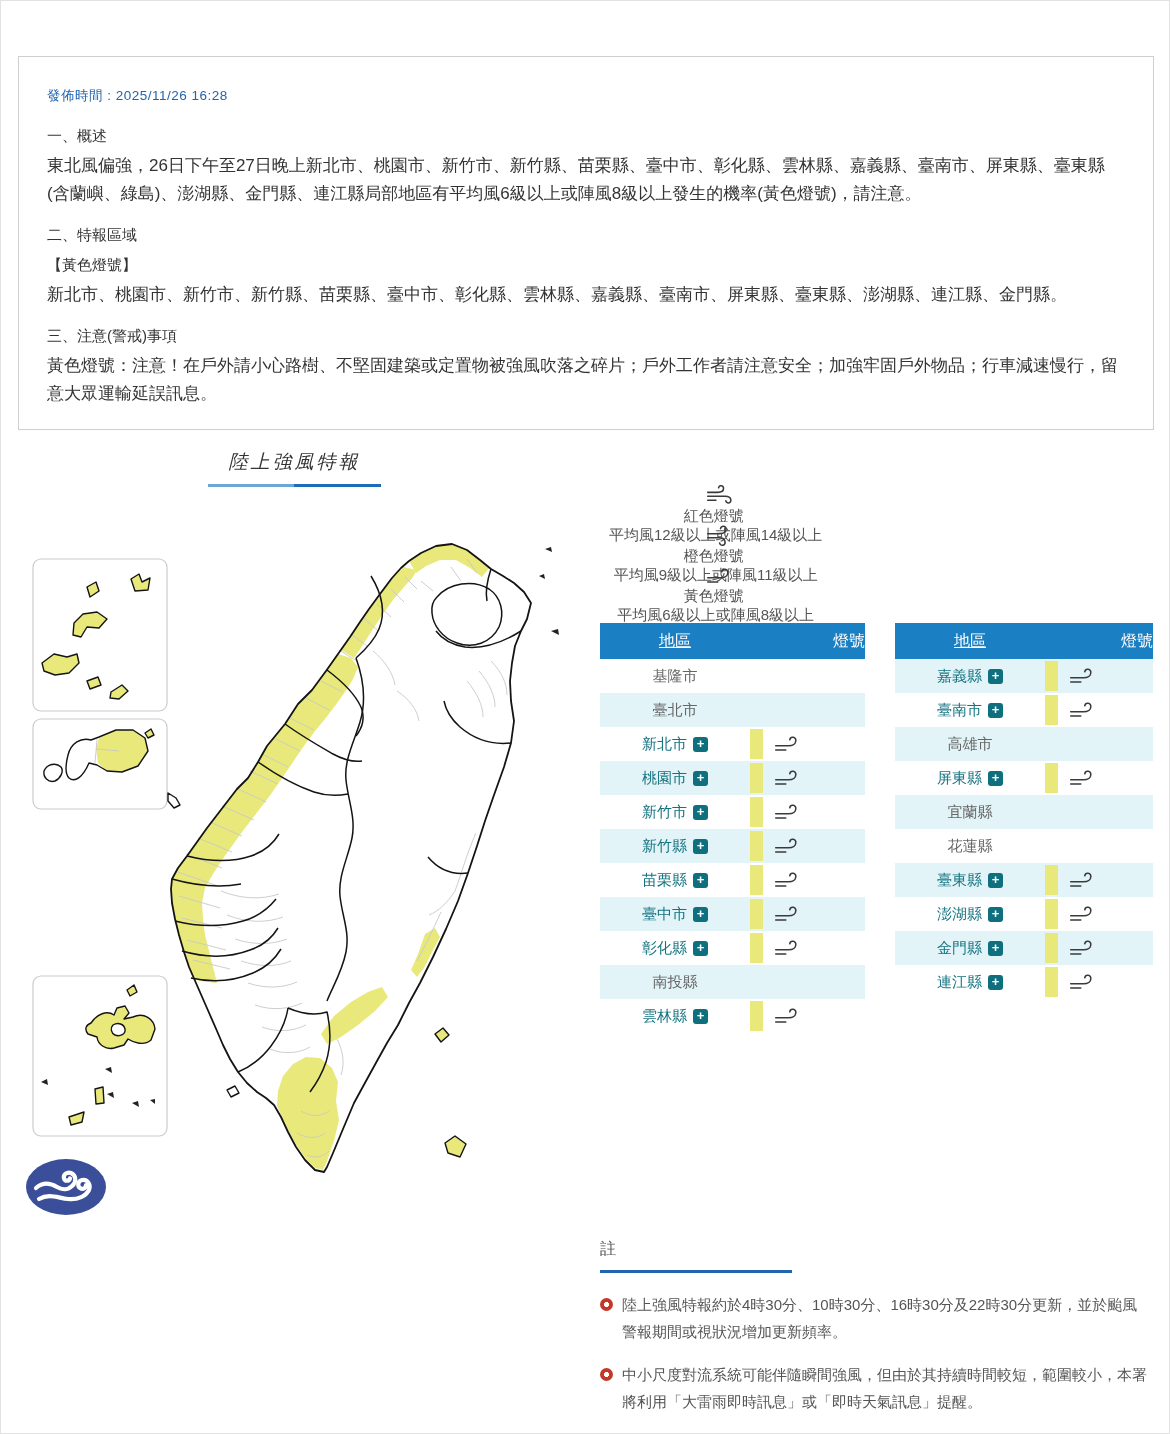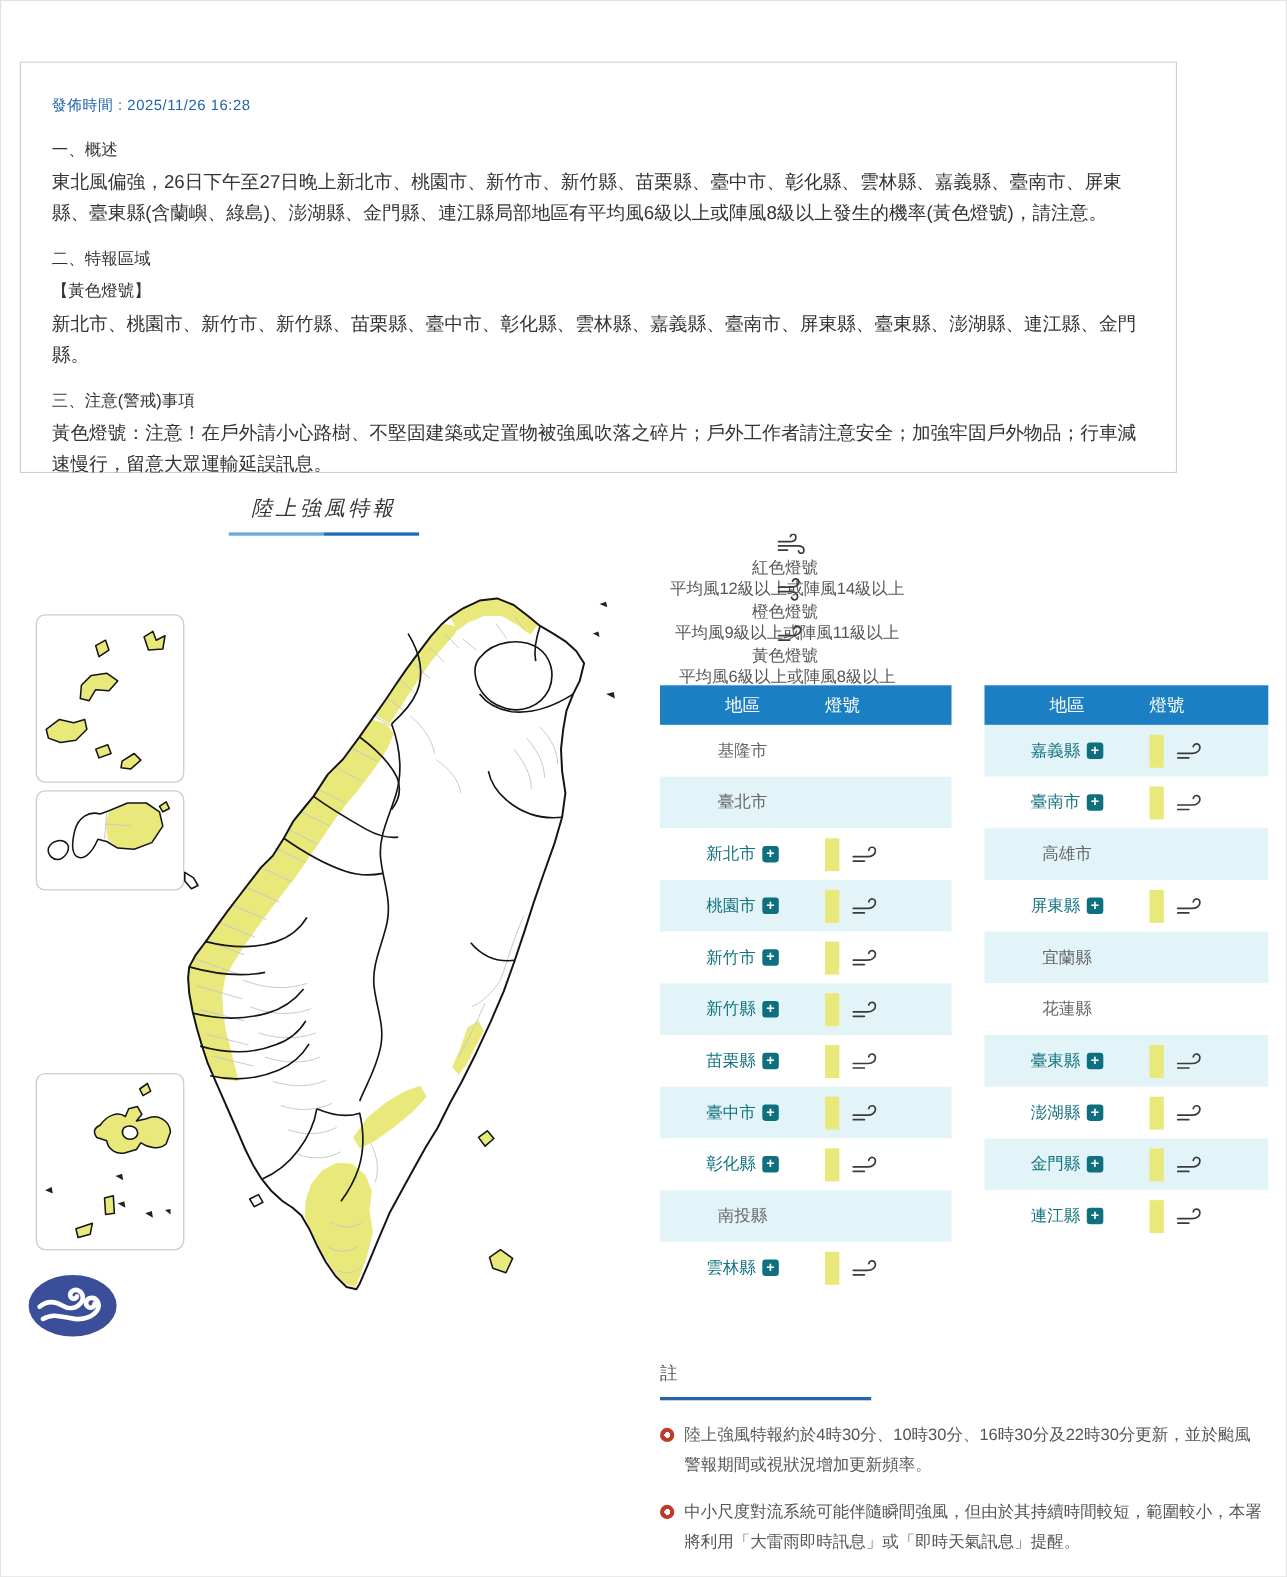--- a/index.html
+++ b/index.html
@@ -1,20 +1,20 @@
 <!DOCTYPE html>
 <html style="--header-blue: #1b7fc3; --row-cyan: #e2f4f8; --signal-yellow: #e9e97b; --teal: #157380; --teal-dark: #0e6f7e; --link-blue: #2264ae; --note-red: #c0392b; --text: #333333; --red-signal: #e60012; --orange-signal: #f68b1f; --logo-navy: #3b4e99;"><head>
 <meta charset="utf-8">
 <style>
   html,body{margin:0;padding:0;background:#fff;}
   .page{position:relative;width:1170px;height:1434px;background:#fff;border:1px solid #e2e2e2;
         box-sizing:border-box;overflow:hidden;
         font-family:"Liberation Sans","DejaVu Sans",sans-serif;color:var(--text);}
   
-  .info-box{position:absolute;left:17px;top:55px;width:1052px;height:374px;border:1px solid #cfcfcf;
+  .info-box{position:absolute;left:17px;top:55px;width:1136px;height:374px;border:1px solid #cfcfcf;
             box-sizing:border-box;padding:30px 28px 0 28px;background:#fff;}
   .pub{color:var(--link-blue);font-size:13.5px;letter-spacing:.5px;margin:0 0 22px 0;}
   .sec-title{font-size:15px;color:var(--text);margin:18px 0 6px 0;}
   .sec-title.first{margin-top:12px;}
   .sec-sub{font-size:15px;color:var(--text);margin:0 0 2px 0;line-height:28px;}
   .sec-body{font-size:17px;color:var(--text);line-height:28px;margin:0;}
   
   .map-title-wrap{position:absolute;left:207px;top:448px;width:173px;text-align:center;font-style:italic;}
   .map-title{font-size:19px;color:#333;letter-spacing:3px;}
   .map-title-underline{margin-top:9px;height:3px;
@@ -27,23 +27,23 @@
   .legend-label{font-size:15px;color:#555;margin-left:10px;width:74px;}
   .legend-desc{font-size:15px;color:#555;}
   .wind{width:31px;height:22px;stroke:#3a3a3a;fill:none;stroke-width:1.7;
         stroke-linecap:round;stroke-linejoin:round;flex:none;}
   
   .region-table{position:absolute;top:622px;}
   .region-table.left{left:599px;width:265px;}
   .region-table.right{left:894px;width:258px;}
   .thead{display:flex;height:36px;background:var(--header-blue);color:#fff;
          align-items:center;font-size:16px;}
-  .thead .h1{width:150px;text-align:center;}
-  .thead .h2{flex:1;text-align:left;}
-  .trow{display:flex;height:47px;align-items:center;background:#fff;}
+  .thead .h1{width:150px;text-align:center;text-decoration:underline;}
+  .thead .h2{flex:1;text-align:right;}
+  .trow{display:flex;height:34px;align-items:center;background:#fff;}
   .trow.alt{background:var(--row-cyan);}
   .name-cell{width:150px;display:flex;justify-content:center;align-items:center;gap:6px;}
   .rname{font-size:15px;color:#666;}
   .rname.active{color:var(--teal);}
   .plus{width:15px;height:15px;border-radius:3px;background:var(--teal-dark);color:#fff;
         font-size:13px;font-weight:bold;line-height:14px;text-align:center;display:inline-block;
         cursor:pointer;}
   .sig-cell{flex:1;display:flex;align-items:center;}
   .swatch{width:13px;height:30px;background:var(--signal-yellow);margin-right:10px;display:inline-block;}
   

